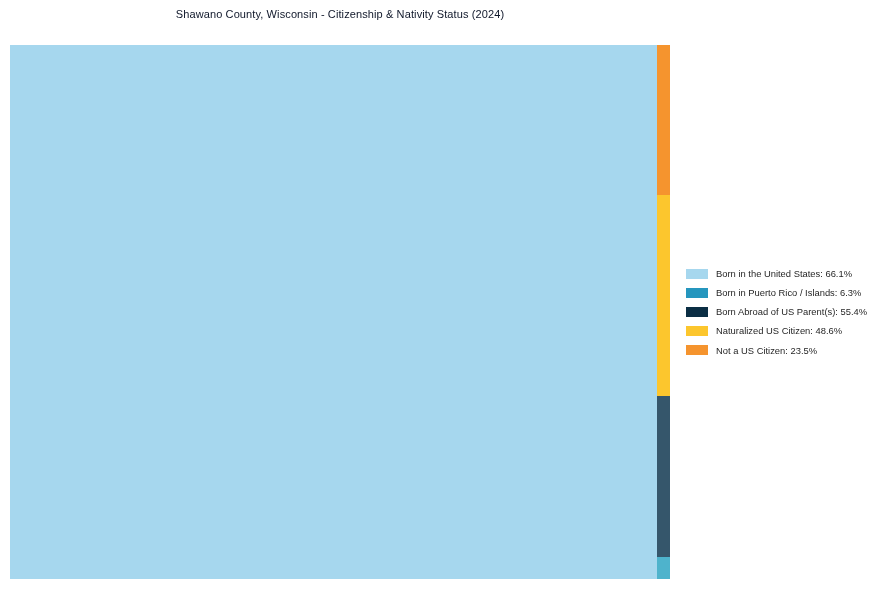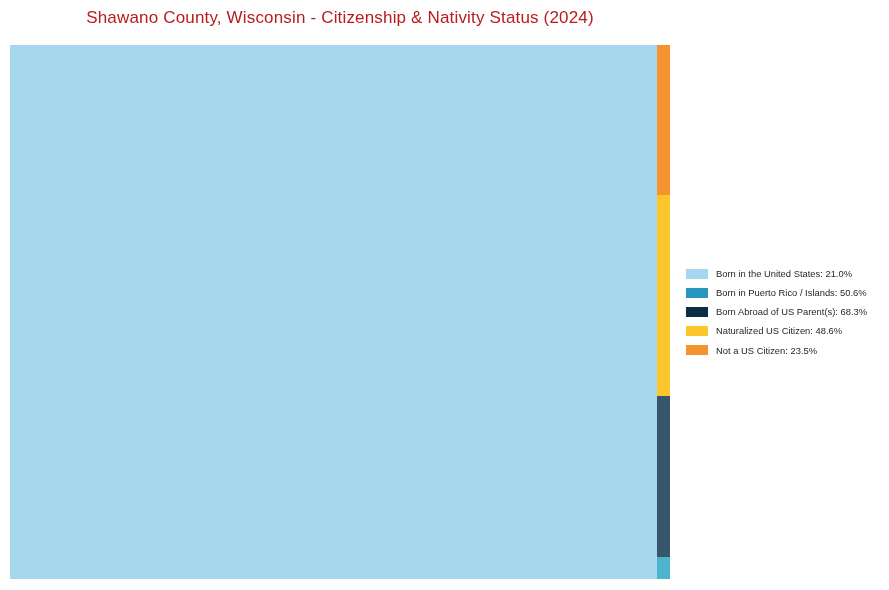--- a/index.html
+++ b/index.html
@@ -26,22 +26,22 @@
     background: #ffffff;
   }
 
   
   #chart-title {
     position: absolute;
     left: 0;
     top: 8px;
     width: 680px;
     text-align: center;
-    font-size: 17px;
-    color: #b91c1c;
+    font-size: 11px;
+    color: #0f172a;
     letter-spacing: 0.01em;
     white-space: nowrap;
   }
 
   
   #plot-area {
     position: absolute;
     left: 10px;
     top: 45px;
     width: 660px;
@@ -111,31 +111,31 @@
       <div class="mosaic-cell" title="Born Abroad of US Parent(s): 0.6%" style="background: rgb(53, 86, 107); top: 65.73%; height: 30.15%;"></div>
       <div class="mosaic-cell" title="Born in Puerto Rico / Islands: 0.1%" style="background: rgb(78, 179, 204); top: 95.88%; height: 4.12%;"></div>
     </div>
 
   </div>
 
   <div id="legend">
 
     <div class="legend-row">
       <span class="legend-swatch" style="background: rgb(166, 215, 238);"></span>
-      <span class="legend-label">Born in the United States: 21.0%</span>
+      <span class="legend-label">Born in the United States: 66.1%</span>
     </div>
 
     <div class="legend-row">
       <span class="legend-swatch" style="background: rgb(37, 150, 190);"></span>
-      <span class="legend-label">Born in Puerto Rico / Islands: 50.6%</span>
+      <span class="legend-label">Born in Puerto Rico / Islands: 6.3%</span>
     </div>
 
     <div class="legend-row">
       <span class="legend-swatch" style="background: rgb(11, 46, 68);"></span>
-      <span class="legend-label">Born Abroad of US Parent(s): 68.3%</span>
+      <span class="legend-label">Born Abroad of US Parent(s): 55.4%</span>
     </div>
 
     <div class="legend-row">
       <span class="legend-swatch" style="background: rgb(252, 198, 45);"></span>
       <span class="legend-label">Naturalized US Citizen: 48.6%</span>
     </div>
 
     <div class="legend-row">
       <span class="legend-swatch" style="background: rgb(245, 148, 46);"></span>
       <span class="legend-label">Not a US Citizen: 23.5%</span>

